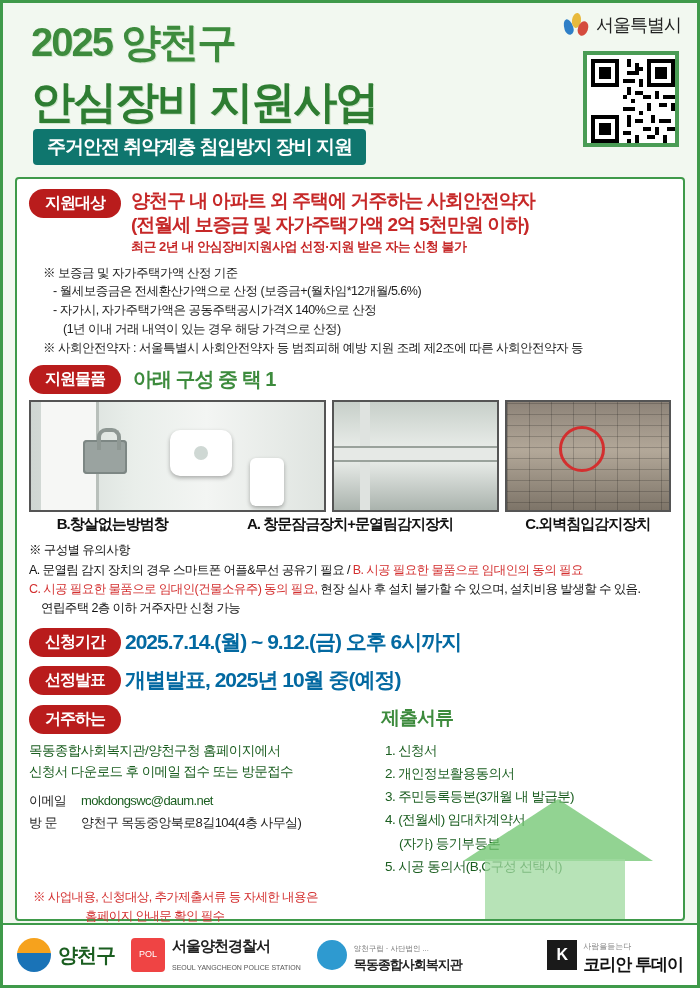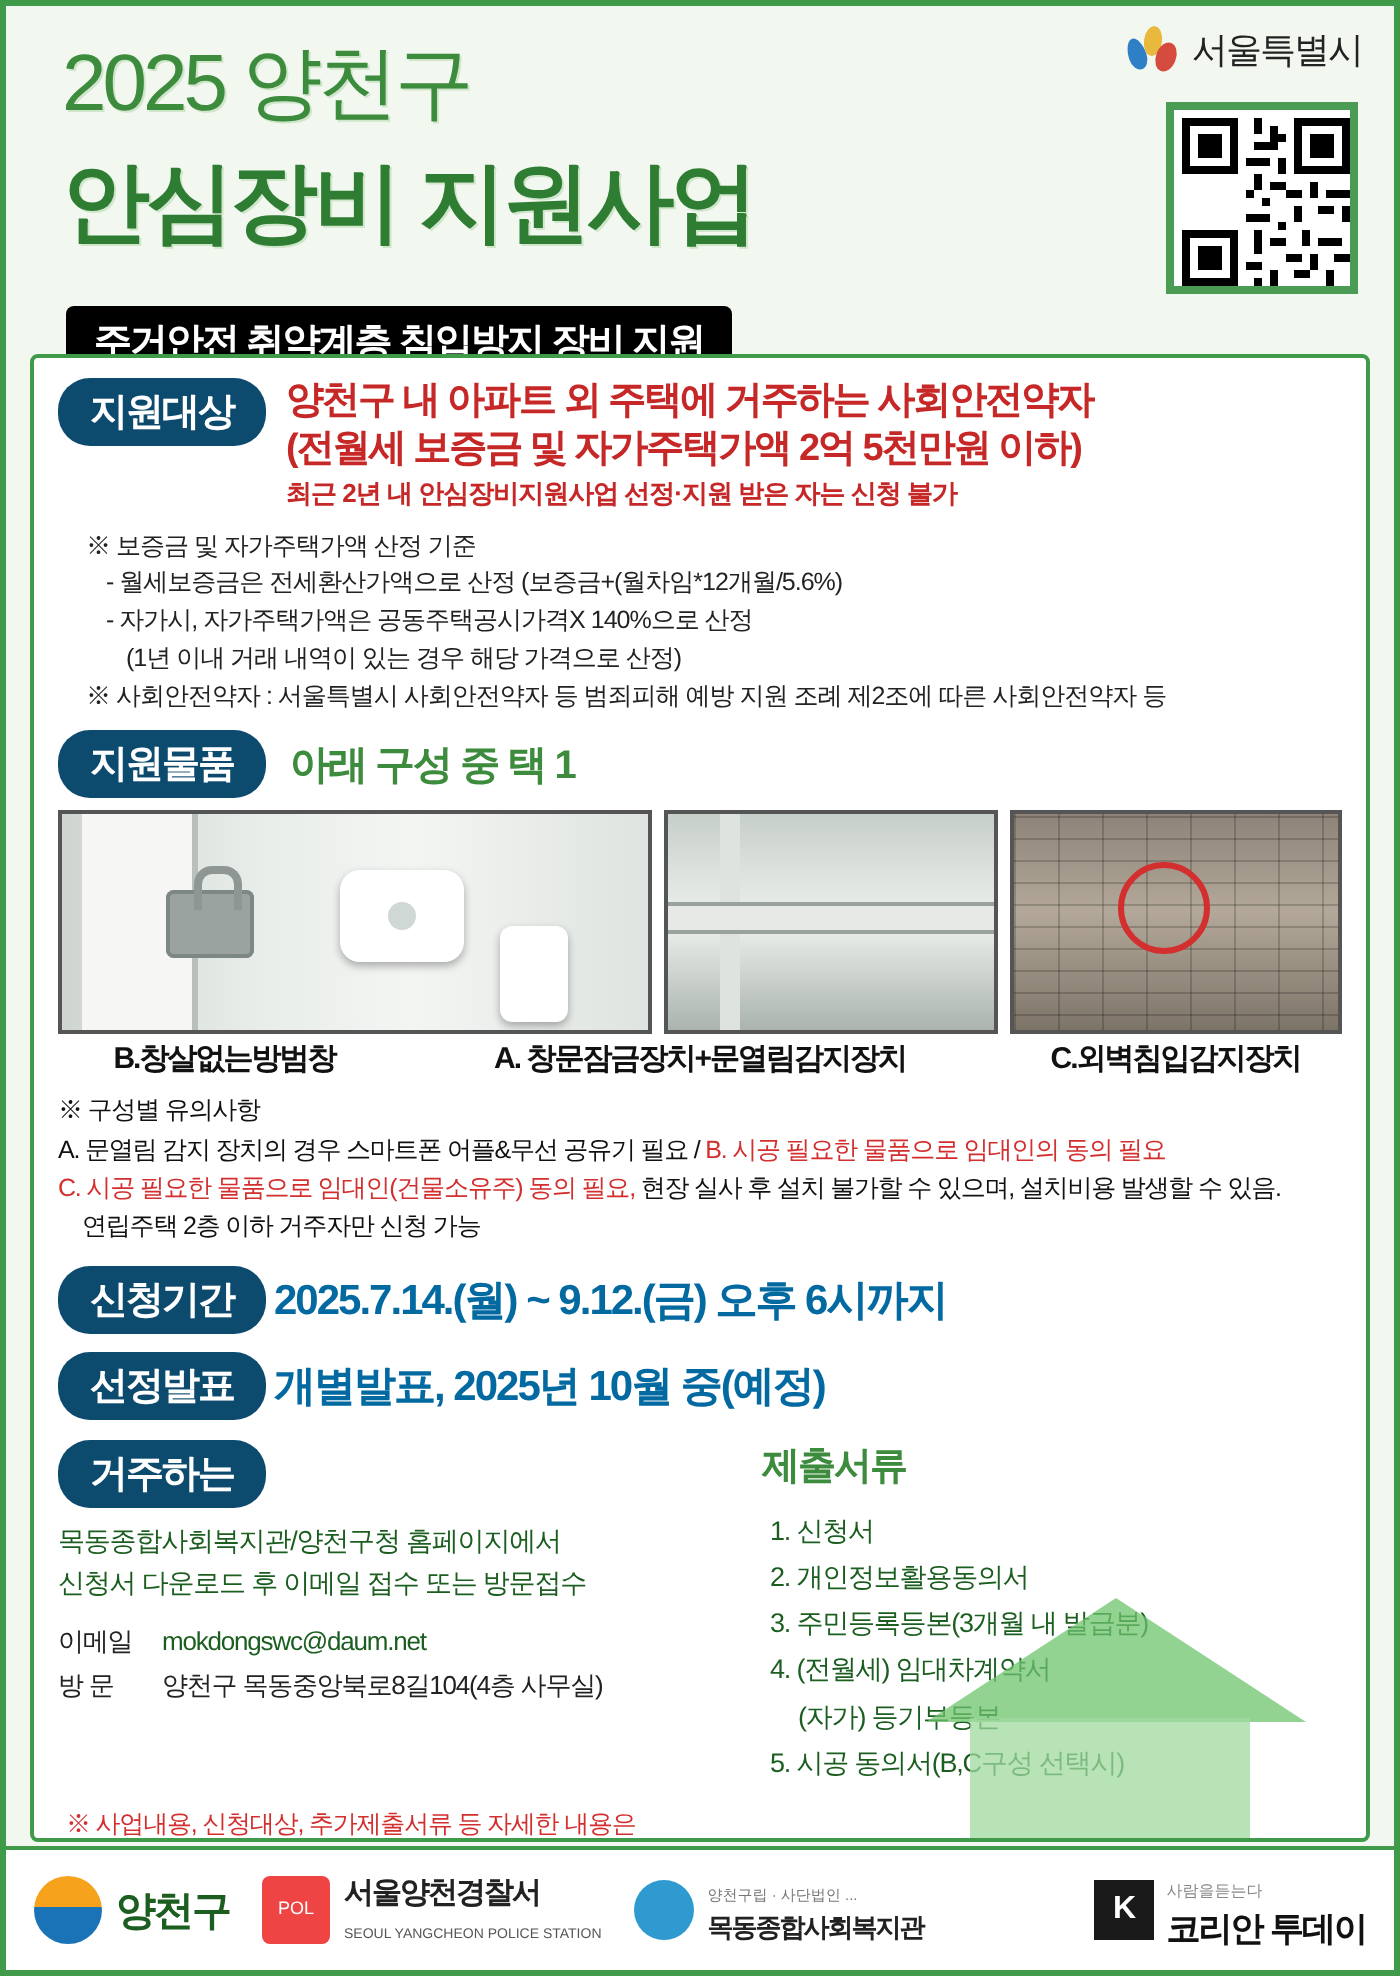--- a/index.html
+++ b/index.html
@@ -27,34 +27,34 @@
     position:absolute; right:16px; top:8px;
     display:flex; align-items:center; gap:6px;
   }
   .seoul-mark { width:28px; height:28px; position:relative; }
   .seoul-mark .b1 { position:absolute; left:2px; top:8px; width:9px; height:16px; background:#2f7fc7; border-radius:50% 50% 50% 50%/60% 60% 40% 40%; transform:rotate(-18deg); }
   .seoul-mark .b2 { position:absolute; left:10px; top:2px; width:9px; height:15px; background:#e8b93c; border-radius:50%; transform:rotate(8deg); }
   .seoul-mark .b3 { position:absolute; left:16px; top:10px; width:10px; height:15px; background:#d54b3d; border-radius:50% 50% 50% 50%/50% 50% 50% 50%; transform:rotate(20deg); }
   .seoul-text { font-size:18px; font-weight:normal; color:#222; letter-spacing:-1px; }
 
   .title1 {
-    font-size:40px; font-weight:normal; color:#3d8b3d;
+    font-size:40px; font-weight:bold; color:#3d8b3d;
     letter-spacing:-2px; line-height:1.05; margin:4px 0 16px 4px;
     text-shadow:1px 1px 0 #cfe6cb;
   }
   .title2 {
     font-size:44px; font-weight:bold; color:#2e7d32;
     letter-spacing:-2px; line-height:1.05; margin:2px 0 0 4px;
     text-shadow:1px 1px 0 #cfe6cb;
   }
   .subtitle {
     display:inline-block;
-    margin:28px 0 0 6px;
+    margin:4px 0 0 6px;
     font-size:19px; font-weight:bold; color:#ffffff;
-    background:#000000; border-radius:4px;
+    background:#0f766e; border-radius:4px;
     padding:5px 14px; letter-spacing:-1px;
   }
   .qr {
     position:absolute; right:18px; top:48px;
     width:96px; height:96px; background:#fff;
     border:4px solid #4a9c55;
     padding:4px;
   }
   .qr svg { display:block; }
 
@@ -63,22 +63,22 @@
     margin:4px 12px 0 12px;
     background:#ffffff;
     border:2px solid #3f9a4a;
     border-radius:4px;
     padding:10px 12px 8px 12px;
     height:744px;
     position:relative;
   }
   .pill {
     display:inline-block;
-    background:#0c4a6e; color:#fff;
-    font-size:19px; font-weight:bold;
+    background:#b91c1c; color:#fff;
+    font-size:16px; font-weight:bold;
     border-radius:16px;
     padding:4px 16px;
     letter-spacing:-1px;
     vertical-align:middle;
   }
   .row { display:flex; align-items:flex-start; gap:10px; }
 
   .target-text { flex:1; }
   .tline1 { font-size:19px; font-weight:bold; color:#c62828; letter-spacing:-1px; line-height:1.25;}
   .tline2 { font-size:19px; font-weight:bold; color:#c62828; letter-spacing:-1px; line-height:1.25;}

